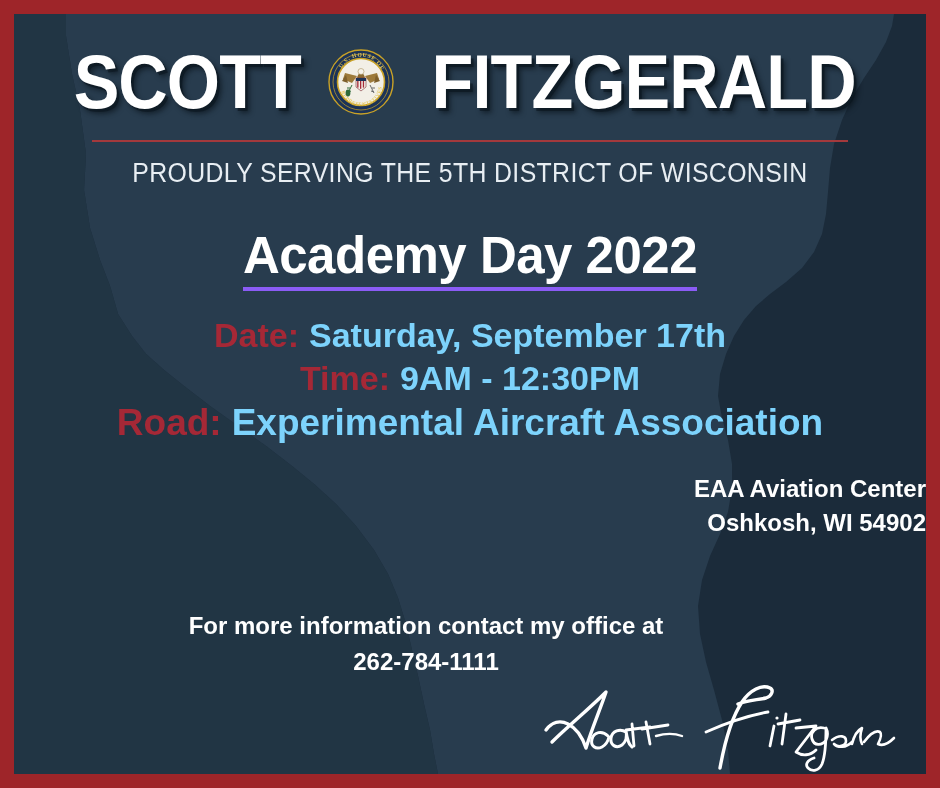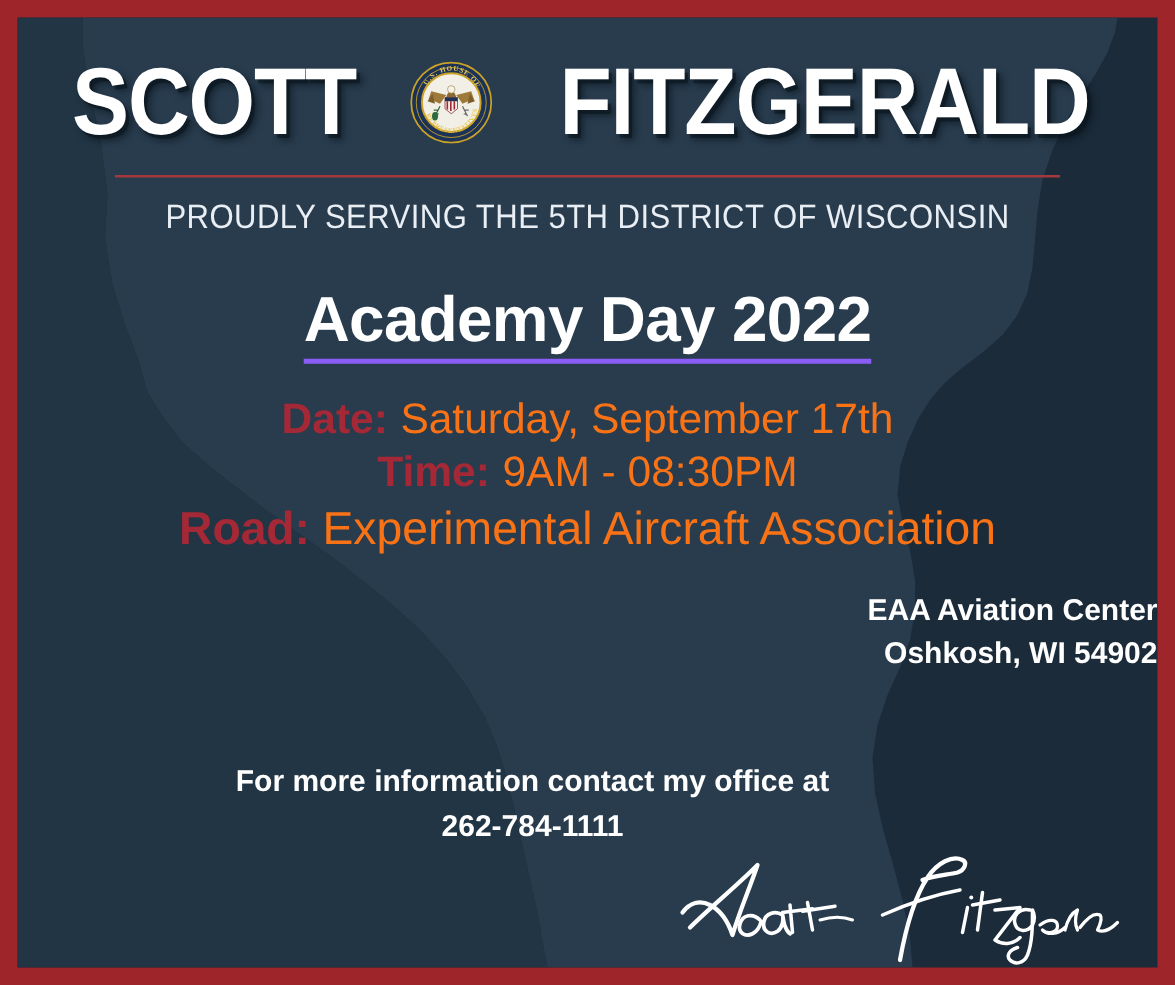--- a/index.html
+++ b/index.html
@@ -44,21 +44,21 @@
 
   
   .header-row {
     position: absolute;
     top: 30px;
     left: 0;
     width: 912px;
     display: flex;
     align-items: center;
     justify-content: center;
-    gap: 30px;
+    gap: 14px;
   }
   .name-word {
     font-family: "Liberation Sans Narrow", "Liberation Sans", sans-serif;
     font-weight: bold;
     font-size: 76px;
     line-height: 1;
     letter-spacing: -1px;
     color: #ffffff;
     transform: scaleX(0.9);
     transform-origin: center;
@@ -129,22 +129,22 @@
     white-space: nowrap;
     margin-bottom: 4px;
   }
   .detail-label {
     color: #a52836;
     font-weight: bold;
     font-size: 34px;
     padding-right: 10px;
   }
   .detail-value {
-    color: #f97316;
-    font-weight: normal;
+    color: #7dd3fc;
+    font-weight: bold;
     font-size: 34px;
   }
   .row-place .detail-label,
   .row-place .detail-value {
     font-size: 37px;
   }
 
   
   .address {
     position: absolute;
@@ -257,21 +257,21 @@
         <span>Academy Day 2022</span>
       </div>
 
       <div class="details">
         <div class="detail-row row-date">
           <div class="detail-label">Date:</div>
           <div class="detail-value">Saturday, September 17th</div>
         </div>
         <div class="detail-row row-time">
           <div class="detail-label">Time:</div>
-          <div class="detail-value">9AM - 08:30PM</div>
+          <div class="detail-value">9AM - 12:30PM</div>
         </div>
         <div class="detail-row row-place">
           <div class="detail-label">Road:</div>
           <div class="detail-value">Experimental Aircraft Association</div>
         </div>
       </div>
 
       <div class="address">
         <div>EAA Aviation Center</div>
         <div>Oshkosh, WI 54902</div>

